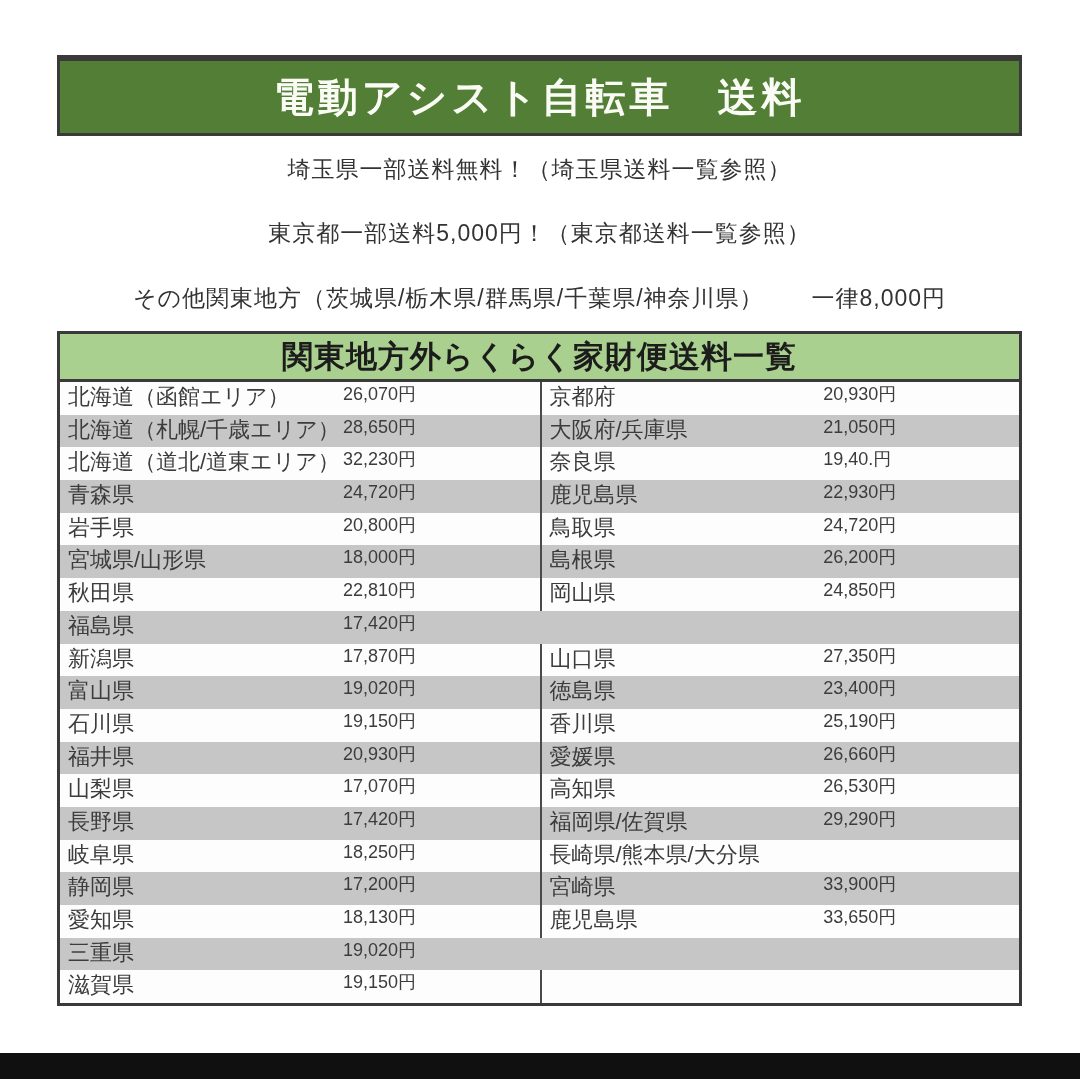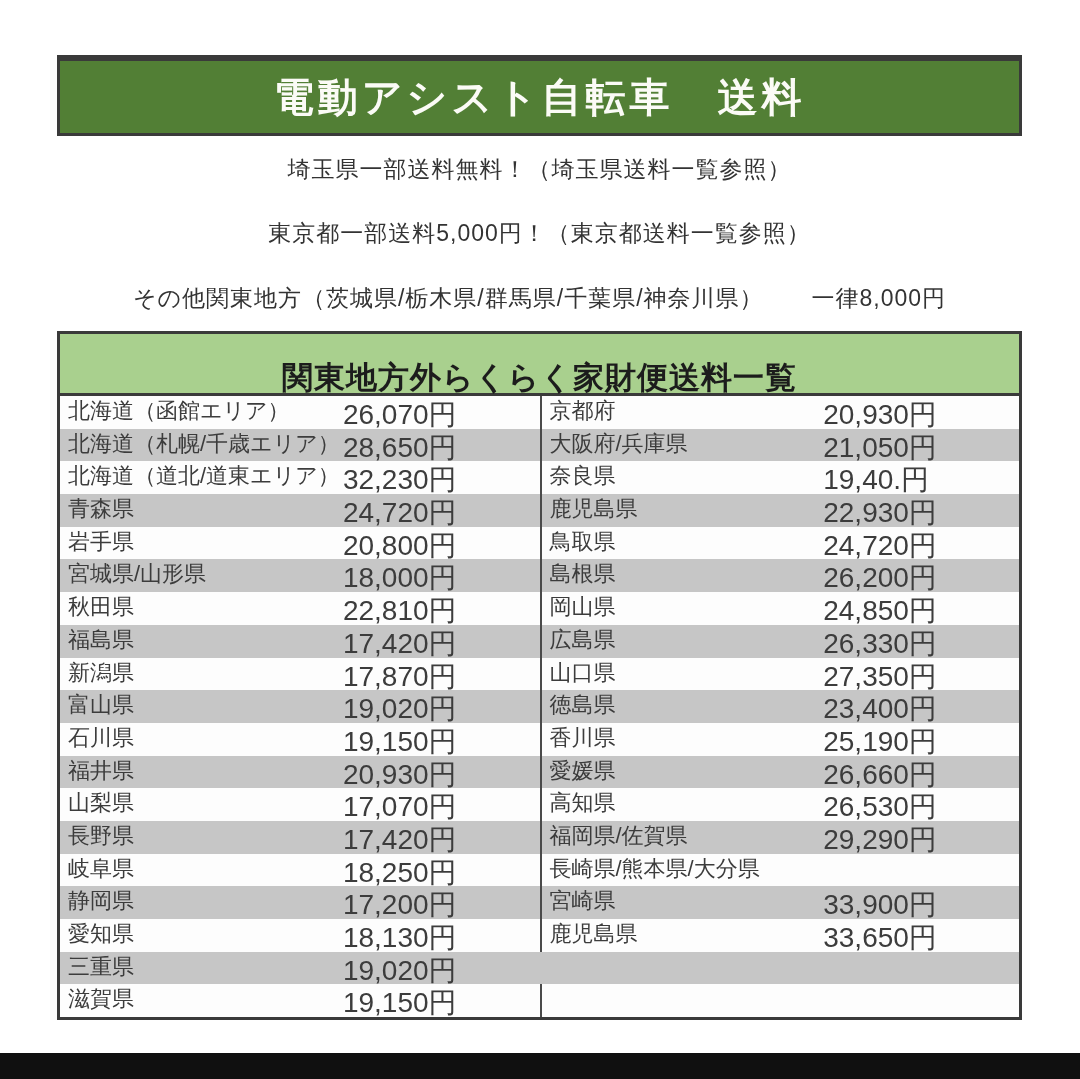--- a/index.html
+++ b/index.html
@@ -10,34 +10,34 @@
   .title-band { height:81px; background:#527F35;
                 border:3px solid #3A3A3A; border-top-width:6px;
                 display:flex; align-items:center; justify-content:center; }
   .title-band .title-text { color:#FBFBF6; font-size:40px; font-weight:bold;
                             letter-spacing:4px; line-height:1; }
 
   .info { height:195px; display:flex; flex-direction:column; align-items:center;
           padding-top:21px; gap:39px; }
   .info .note-line { font-size:23px; color:#333333; letter-spacing:1px; line-height:1.1; }
 
-  .subheader { height:65px; background:#A9D08E; border:3px solid #3A3A3A;
-               display:flex; align-items:flex-end; justify-content:center; }
+  .subheader { height:51px; background:#A9D08E; border:3px solid #3A3A3A;
+               display:flex; align-items:center; justify-content:center; }
   .subheader .subheader-text { color:#1C1C1C; font-size:31px; font-weight:bold;
                                letter-spacing:1px; line-height:1; }
 
   .feetable { border:3px solid #3A3A3A; border-top:none; background:#FDFDFD; }
   .row { display:flex; height:32.7px; }
   .row:nth-child(even) { background:#C6C6C6; }
   .row:nth-child(odd)  { background:#FDFDFD; }
   .half { width:50%; display:flex; }
   .half.right { border-left:2px solid #4A4A4A; }
   .pname  { flex:0 0 59%; padding-left:8px; font-size:22px; color:#3C3C3C;
             white-space:nowrap; overflow:hidden; }
-  .pprice { flex:1; font-size:28px; color:#3C3C3C; white-space:nowrap; }
+  .pprice { flex:1; font-size:18px; color:#3C3C3C; white-space:nowrap; }
 
   .bottom-bar { position:absolute; left:0; top:1053px; width:1080px; height:26px;
                 background:#101010; }
 </style>
 </head>
 <body>
 
 <div class="sheet">
 
   <div class="title-band">
@@ -123,24 +123,20 @@
         <div class="half right">
           <span class="pname">岡山県</span>
           <span class="pprice">24,850円</span>
         </div>
       </div>
       <div class="row">
         <div class="half left">
           <span class="pname">福島県</span>
           <span class="pprice">17,420円</span>
         </div>
-        <div class="half right">
-          <span class="pname">広島県</span>
-          <span class="pprice">26,330円</span>
-        </div>
       </div>
       <div class="row">
         <div class="half left">
           <span class="pname">新潟県</span>
           <span class="pprice">17,870円</span>
         </div>
         <div class="half right">
           <span class="pname">山口県</span>
           <span class="pprice">27,350円</span>
         </div>

